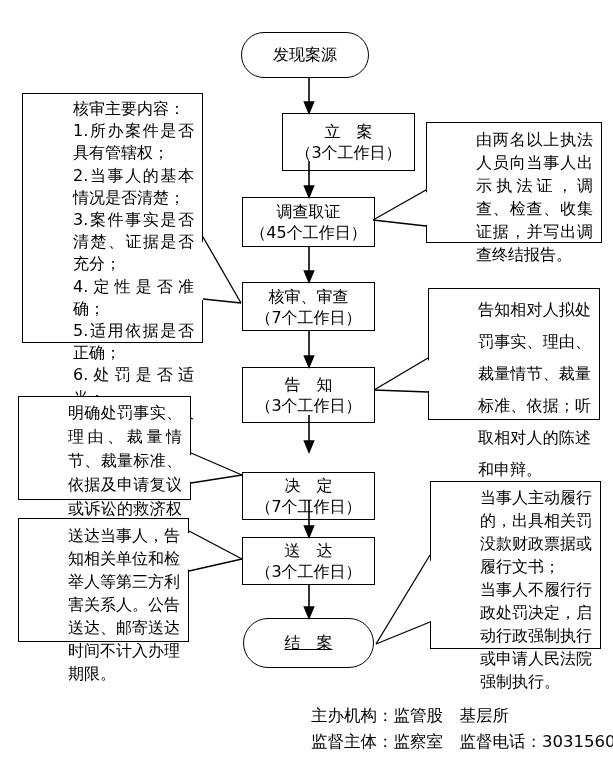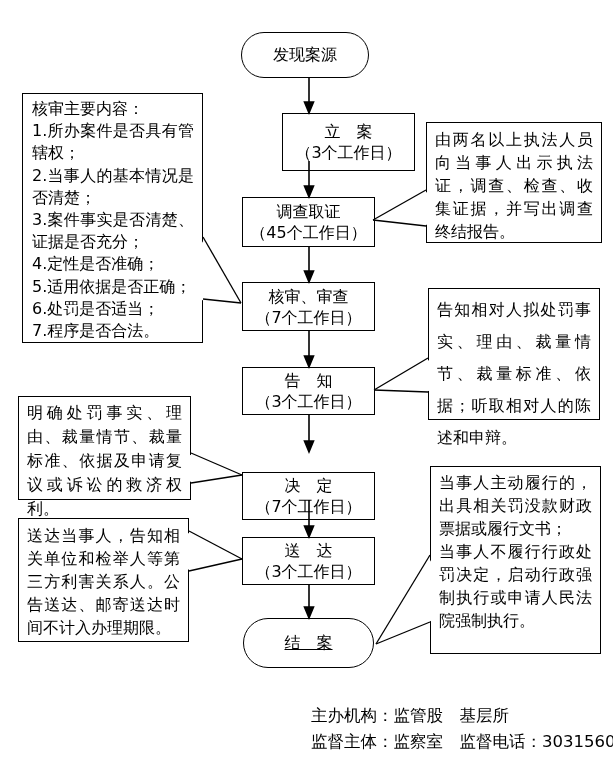--- a/index.html
+++ b/index.html
@@ -17,35 +17,35 @@
   .stadium{
     position:absolute;box-sizing:border-box;border:1.5px solid #000;background:#fff;
     display:flex;align-items:center;justify-content:center;
     font-size:16px;z-index:2;
   }
   #node-start{left:241px;top:32px;width:128px;height:46px;border-radius:23px;}
   #node-end{left:243px;top:618px;width:131px;height:50px;border-radius:25px;text-decoration:underline;}
   #step-filing{top:113px;height:58px;margin-left:40px;}
   #step-investigation{top:197px;height:50px;}
   #step-review{top:282px;height:49px;}
-  #step-notice{top:367px;height:48px;}
+  #step-notice{top:367px;height:56px;}
   #step-decision{top:452px;height:48px;margin-top:20px;}
   #step-delivery{top:537px;height:48px;}
   
   .callout{
     position:absolute;box-sizing:border-box;border:1.3px solid #000;background:#fff;
     font-size:16px;z-index:1;
   }
-  .callout .para{text-align:justify;text-justify:inter-character;}
+  .callout .para{text-align:justify;text-justify:inter-character;margin-left:41px;}
   #callout-review{left:22px;top:93px;width:181px;height:250px;padding:4px 8px 2px 9px;line-height:22.2px;}
   #callout-decision{left:18px;top:396px;width:173px;height:104px;padding:4px 8px;line-height:24px;}
   #callout-delivery{left:18px;top:518px;width:171px;height:124px;padding:5px 8px;line-height:23px;}
   #callout-investigation{left:426px;top:122px;width:176px;height:121px;padding:5px 8px;line-height:23px;}
   #callout-notice{left:428px;top:288px;width:172px;height:132px;padding:5px 8px;line-height:32px;}
-  #callout-closure{left:430px;top:466px;width:171px;height:188px;padding:4px 8px;line-height:23px;}
+  #callout-closure{left:430px;top:481px;width:171px;height:168px;padding:4px 8px;line-height:23px;}
   
   #overlay{position:absolute;left:0;top:0;z-index:3;pointer-events:none;}
   
   #footer{position:absolute;left:268px;top:703px;font-size:16.5px;line-height:25.5px;white-space:nowrap;z-index:2;margin-left:43px;}
 </style>
 </head>
 <body>
 
 <div id="canvas">
 

